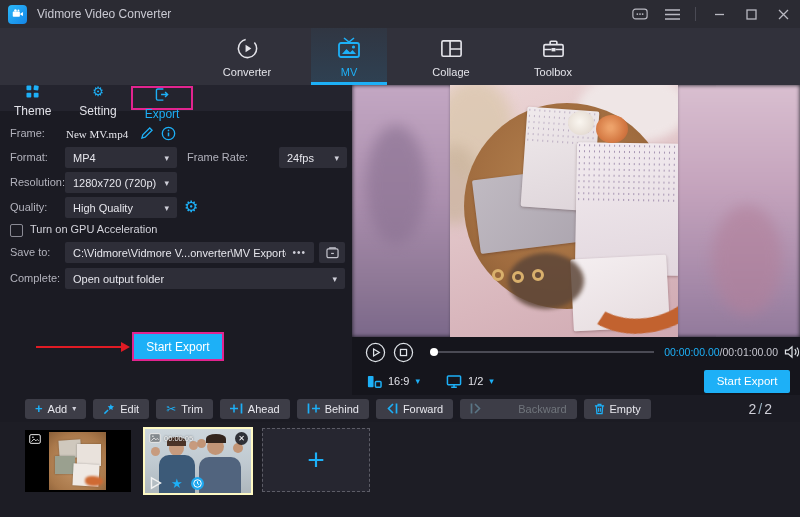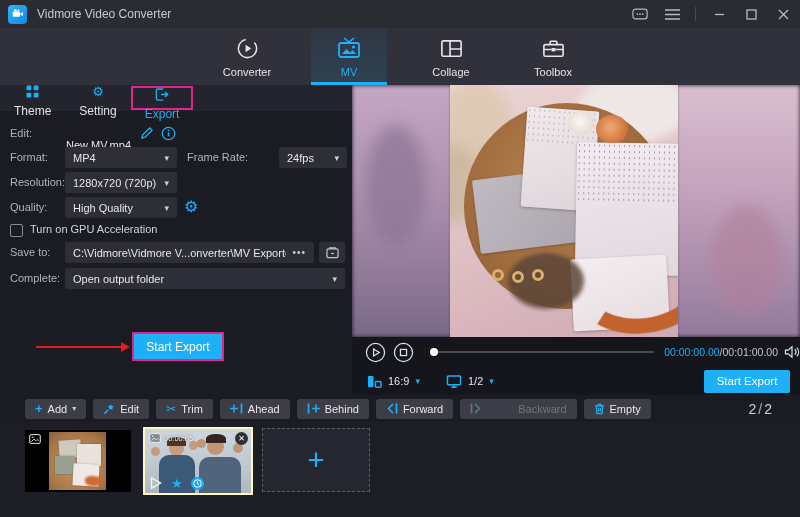--- a/index.html
+++ b/index.html
@@ -38,21 +38,21 @@
   .ptab { display:flex; align-items:center; gap:6px; font-size:12px; color:#e2e2e8; padding:0 14px; height:26px; cursor:pointer;flex-direction:column; }
   .ptab .glyph { font-size:13px; color:#1db0f7; line-height:1; }
   .ptab.export { color:#1db0f7; border:2px solid #e2248f; padding:0 12px; height:24px; display:flex; align-items:center; }
 
   
   .frm-label { position:absolute; left:10px; font-size:11px; color:#b2b2bc; line-height:20px; }
   .frm-row { position:absolute; left:0; width:352px; height:22px; }
   .ctrl { position:absolute; background:#2e2e38; border-radius:2px; height:21px; font-size:11px;
     color:#e6e6ec; display:flex; align-items:center; padding:0 8px; cursor:pointer; }
   .ctrl .caret { margin-left:auto; font-size:9px; color:#cfcfd8; }
-  .name-val { position:absolute; left:66px; top:12px; font-size:11px; color:#e6e6ec; line-height:20px; }
+  .name-val { position:absolute; left:66px; top:1px; font-size:11px; color:#e6e6ec; line-height:20px;font-family:Liberation Serif, serif; }
   .mini-ico { position:absolute; top:2px; width:17px; height:17px; display:flex; align-items:center; justify-content:center; cursor:pointer; color:#1db0f7; }
   .chk { position:absolute; left:10px; top:3px; width:13px; height:13px; border:1px solid #8a8a94; border-radius:2px; background:transparent; cursor:pointer; }
   .chk-label { position:absolute; left:30px; top:2px; font-size:11px; color:#d2d2da; }
   .gear-btn { position:absolute; left:184px; top:1px; color:#1db0f7; font-size:16px; line-height:18px; cursor:pointer; }
   .path-ellipsis { margin-left:auto; color:#cfcfd8; letter-spacing:1px; font-size:10px; padding-left:6px; cursor:pointer; }
   .folder-btn { position:absolute; left:319px; top:0; width:26px; height:21px; background:#2e2e38; border-radius:2px;
     display:flex; align-items:center; justify-content:center; cursor:pointer; color:#c5c5ce; }
 
   
   .export-cta { position:absolute; left:0; top:246px; width:352px; height:32px; }
@@ -249,21 +249,21 @@
             <svg width="14" height="13" viewBox="0 0 15 14">
                 <path d="M9 1H3a1.5 1.5 0 0 0-1.5 1.5v9A1.5 1.5 0 0 0 3 13h6" fill="none" stroke="#1db0f7" stroke-width="1.5"></path>
                 <path d="M6.5 7H13M10.8 4.2L13.6 7l-2.8 2.8" fill="none" stroke="#1db0f7" stroke-width="1.5"></path>
               </svg>
           </span>
           <span>Export</span>
         </div>
       </div>
 
       <div class="frm-row" style="top:38px;">
-        <span class="frm-label">Edit:</span>
+        <span class="frm-label">Frame:</span>
         <span class="name-val">New MV.mp4</span>
         <span class="mini-ico" style="left:138px;">
           <svg width="13" height="13" viewBox="0 0 14 14">
               <path d="M2 12l1-3.5L10.5 1l2.5 2.5L5.5 11z" fill="none" stroke="#1db0f7" stroke-width="1.4"></path>
             </svg>
         </span>
         <span class="mini-ico" style="left:160px;">
           <svg width="15" height="15" viewBox="0 0 16 16">
               <circle cx="8" cy="8" r="6.6" fill="none" stroke="#1db0f7" stroke-width="1.4"></circle>
               <path d="M8 7v4" stroke="#1db0f7" stroke-width="1.6"></path>

